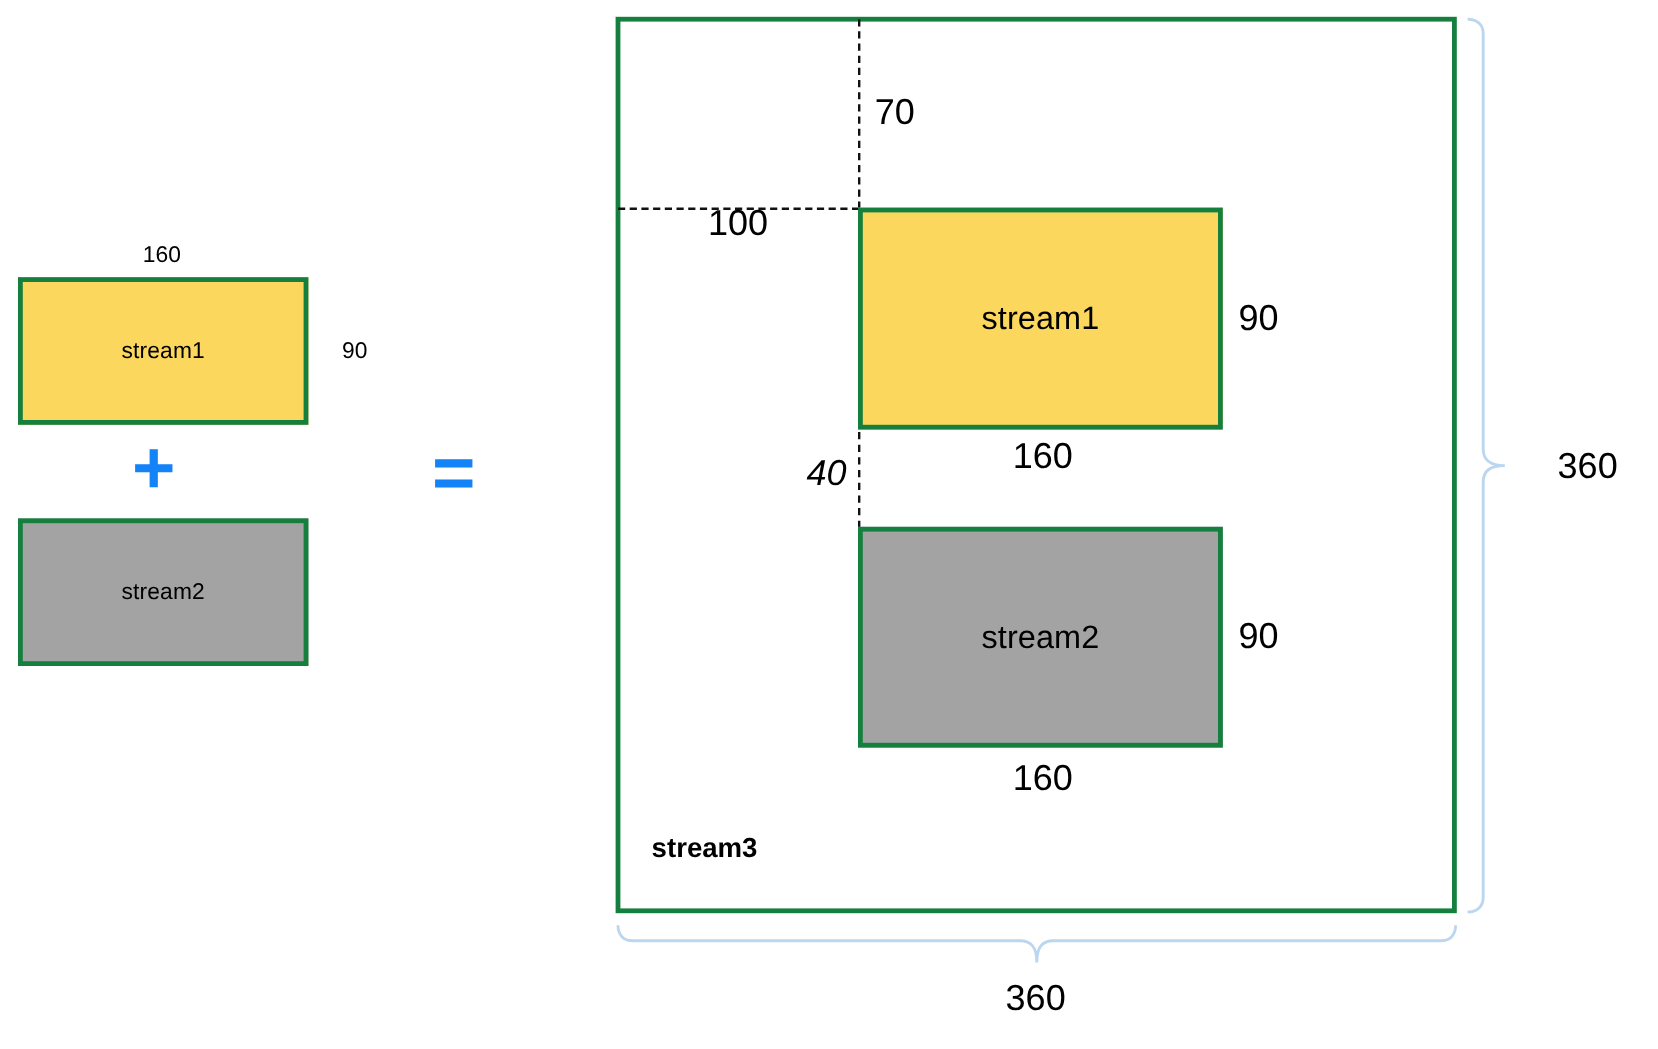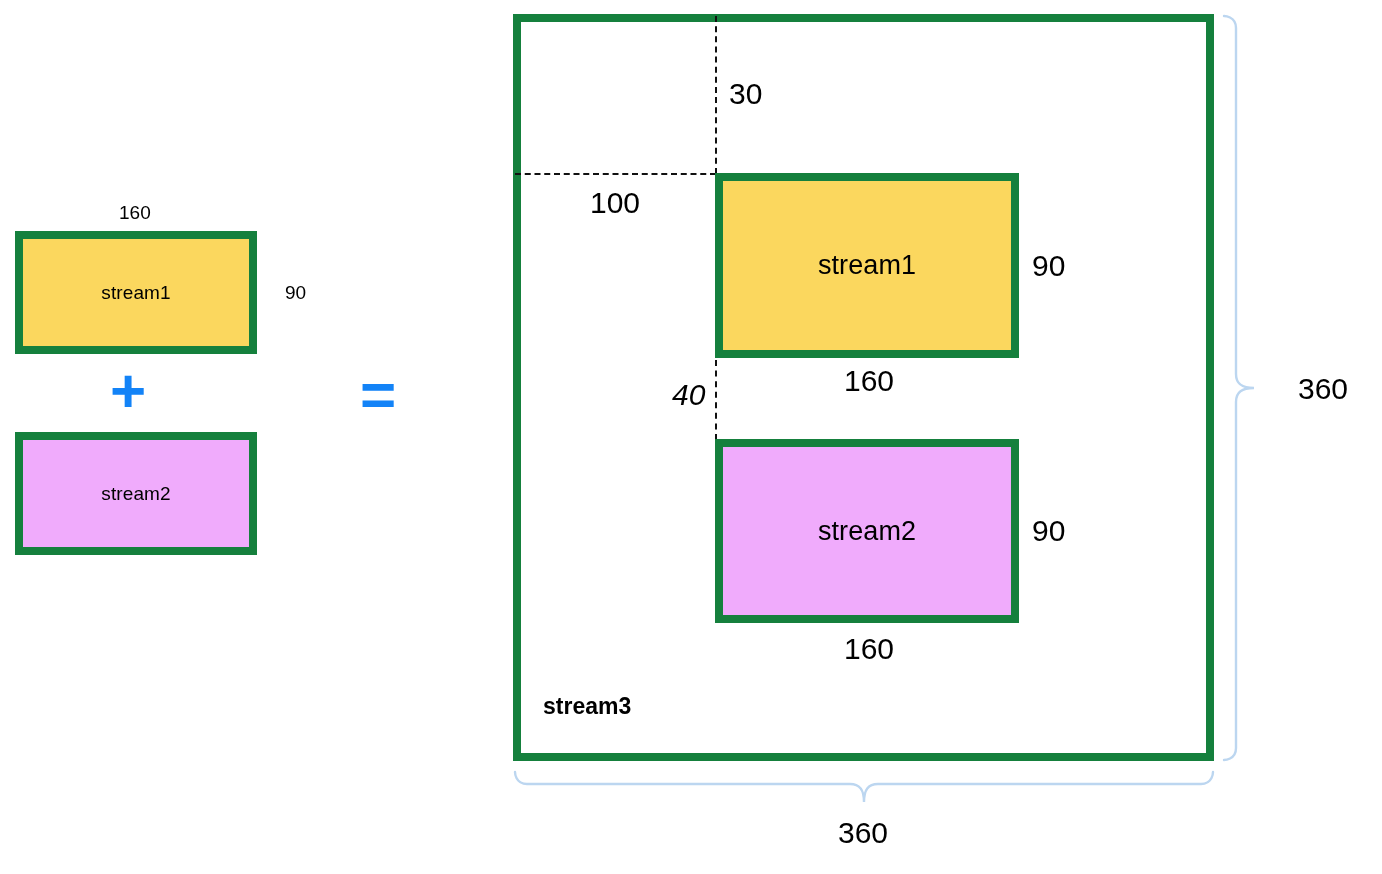--- a/index.html
+++ b/index.html
@@ -19,28 +19,28 @@
   .stage {
     position: absolute;
     left: 0; top: 0;
     width: 1382px;
     height: 874px;
   }
 
   
   .rect {
     position: absolute;
-    border: 8px solid #15803d;
+    border: 4px solid #15803d;
     box-sizing: border-box;
     display: flex;
     align-items: center;
     justify-content: center;
   }
   .rect.yellow { background: #fbd75e; }
-  .rect.blue   { background: #f0abfc; }
+  .rect.blue   { background: #a3a3a3; }
 
   .rect-label {
     font-size: 27px;
     color: #000;
     letter-spacing: 0.1px;
     line-height: 1;
   }
   .rect-label.small { font-size: 19px; }
 
   
@@ -108,23 +108,23 @@
   </div>
 
   <div class="op op-equal" style="left:360px; top:364px;">=</div>
 
   <div class="rect" style="left:513px; top:14px; width:701px; height:747px; background:#ffffff; display:block;"></div>
 
   <div class="dash-v" style="left:715px; top:16px; height:158px;"></div>
 
   <div class="dash-h" style="left:515px; top:173px; width:201px;"></div>
 
-  <div class="txt t-dim-lg" style="left:729px; top:79px;">30</div>
+  <div class="txt t-dim-lg" style="left:729px; top:79px;">70</div>
 
-  <div class="txt t-dim-lg" style="left:590px; top:188px;">100</div>
+  <div class="txt t-dim-lg" style="left:590px; top:172px;">100</div>
 
   <div class="rect yellow" style="left:715px; top:173px; width:304px; height:185px;">
     <span class="rect-label">stream1</span>
   </div>
 
   <div class="txt t-dim-lg" style="left:1032px; top:251px;">90</div>
 
   <div class="txt t-dim-lg" style="left:844px; top:366px;">160</div>
 
   <div class="dash-v" style="left:715px; top:360px; height:80px;"></div>

